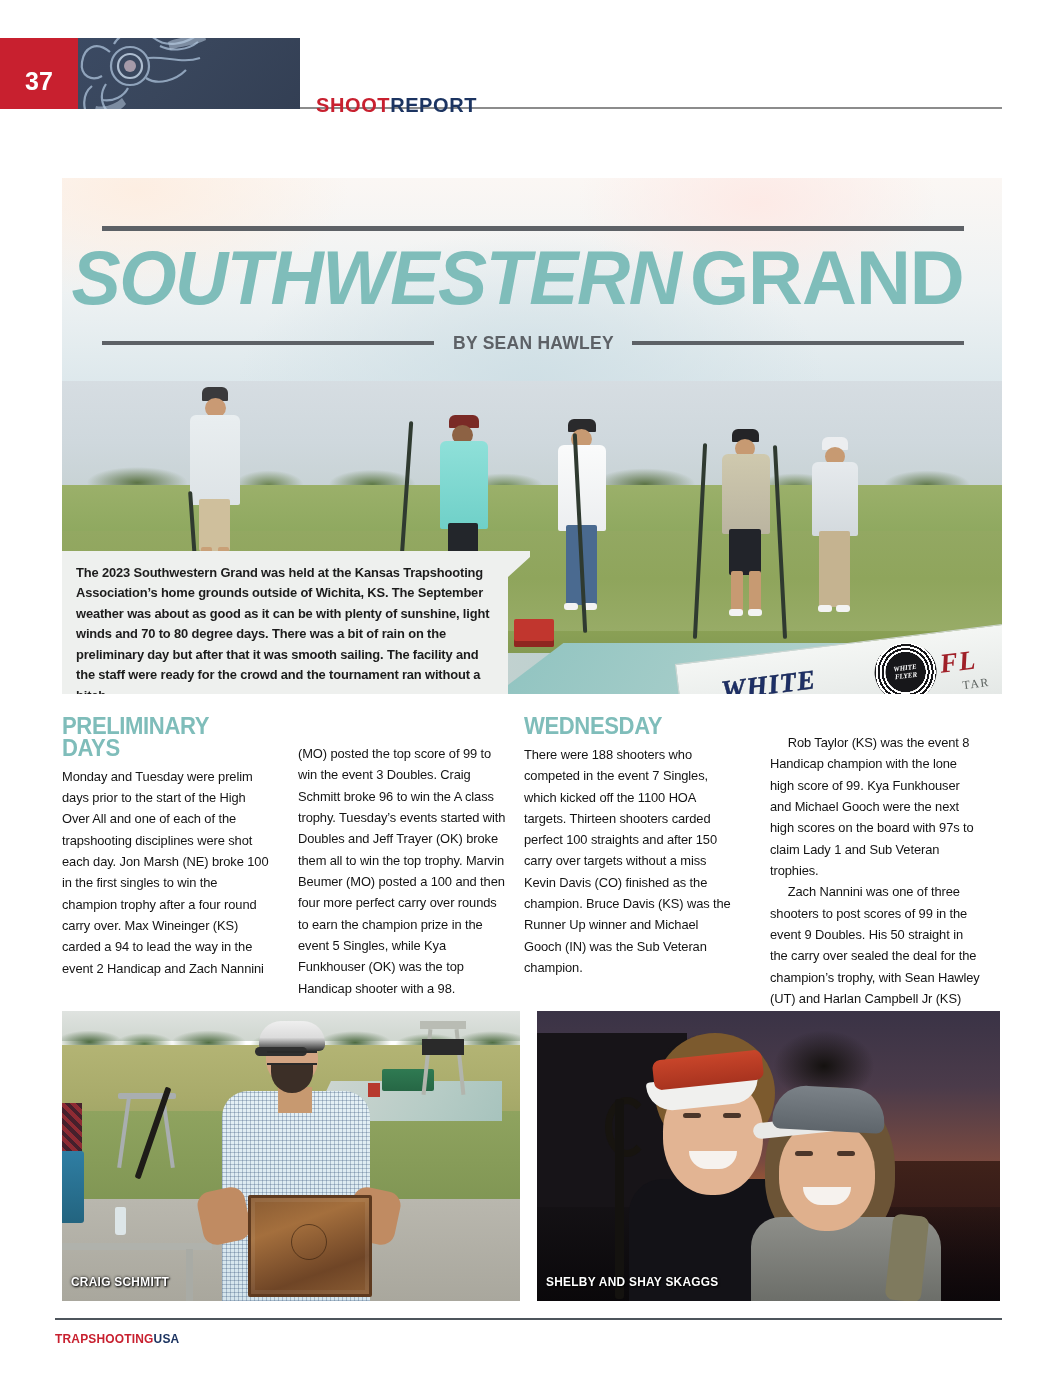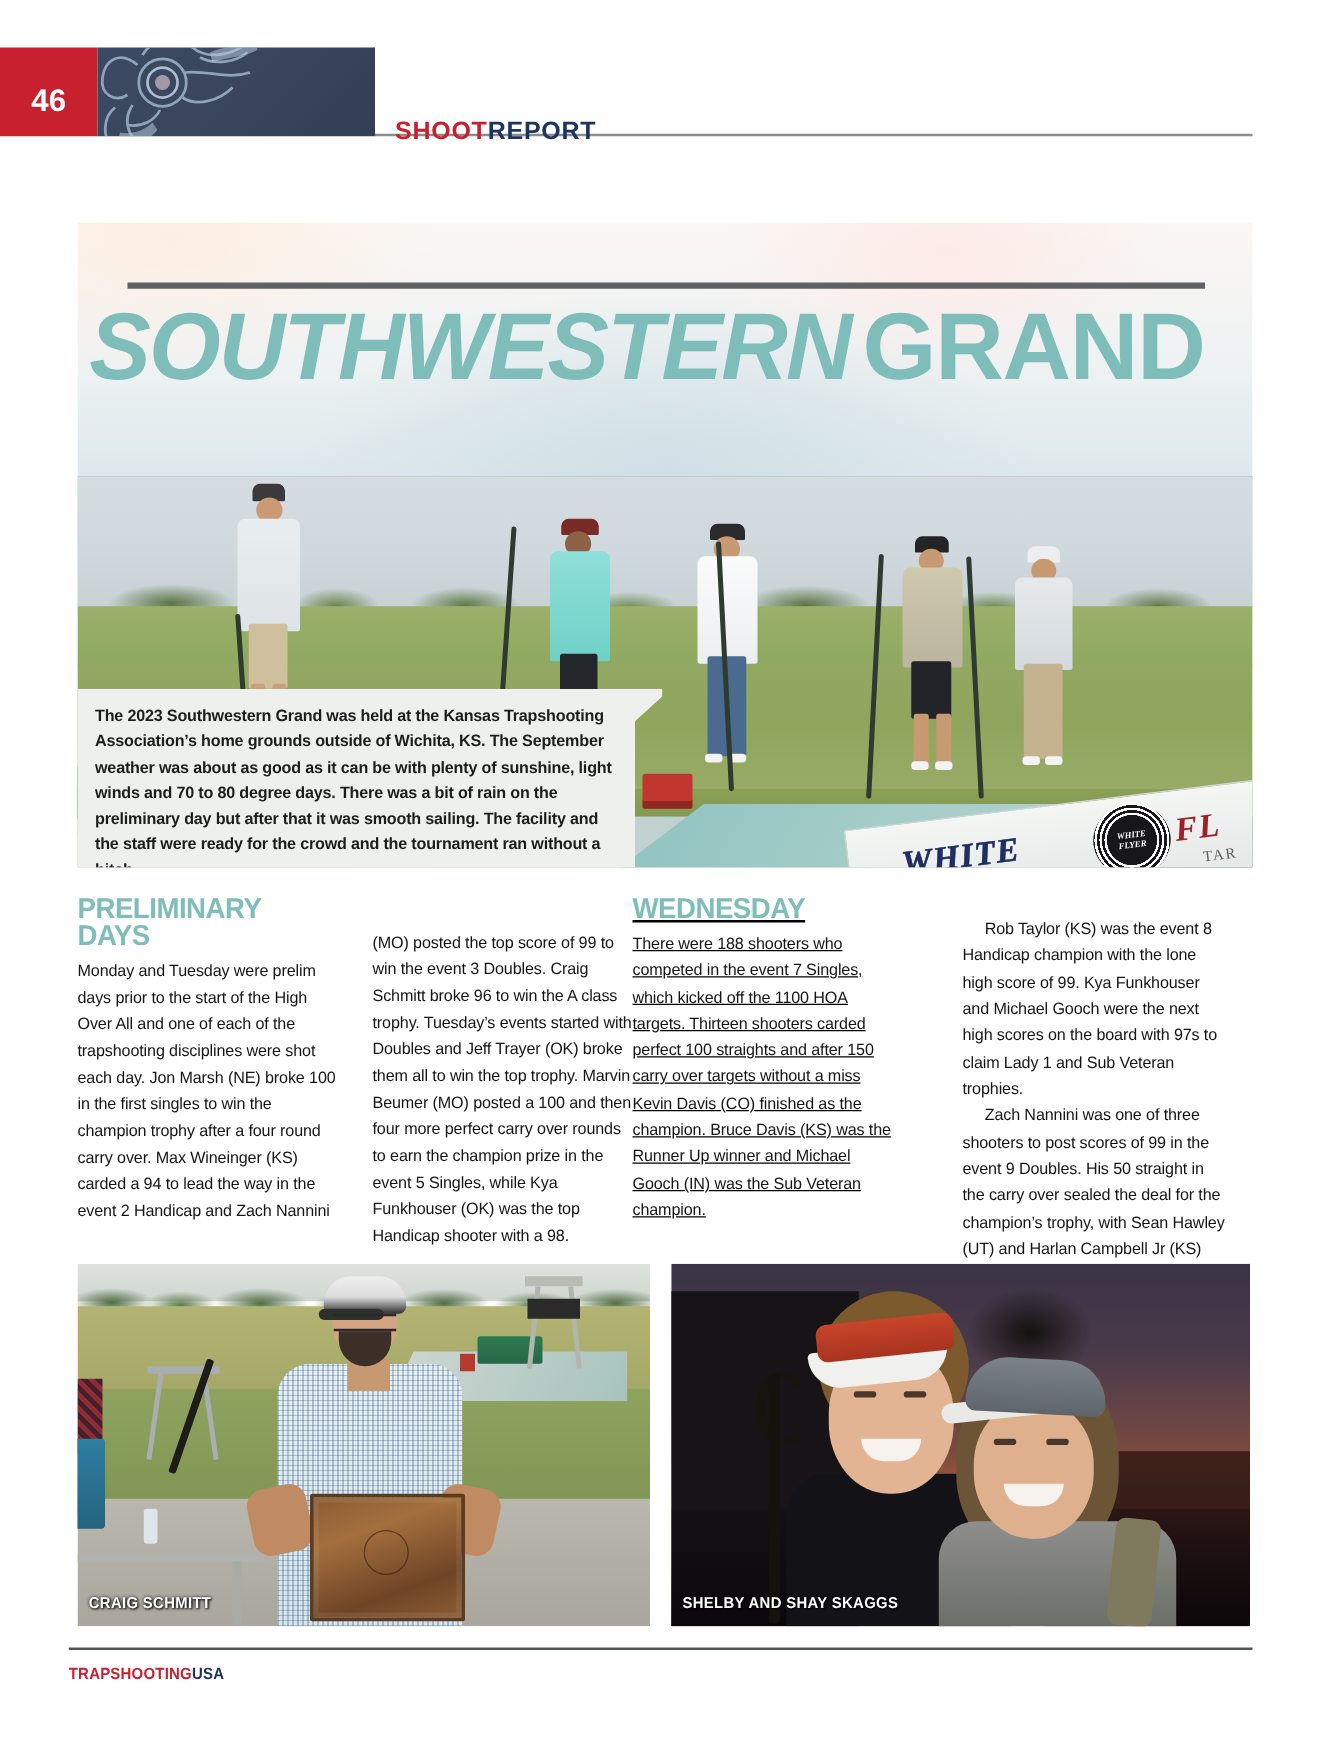--- a/index.html
+++ b/index.html
@@ -284,21 +284,21 @@
     left: 62px; top: 716px;
     width: 940px; height: 286px;
   }
   .col {
     position: absolute;
     top: 0;
     width: 214px;
   }
   .col-1 { left: 0px; }
   .col-2 { left: 236px; margin-top: 11px; }
-  .col-3 { left: 444px; text-decoration: underline; }
+  .col-3 { left: 462px; }
   .col-4 { left: 708px; }
 
   .sect-head {
     color: #7fbdba;
     font-size: 23px;
     font-weight: bold;
     line-height: 0.95;
     letter-spacing: -0.4px;
     margin: 0 0 6px 0;
     transform: scaleX(0.96);
@@ -483,21 +483,21 @@
     transform-origin: left top;
   }
   .fl-trap { color: #c8202f; }
   .fl-usa  { color: #1c3461; }
 </style>
 </head>
 <body>
 
 <div class="masthead">
   <div class="masthead-page-block"></div>
-  <div class="masthead-page-num">46</div>
+  <div class="masthead-page-num">37</div>
   <div class="masthead-ornament-block">
     <svg width="150" height="108" viewBox="0 0 150 108">
       <g fill="none" stroke="#9fb4cc" stroke-width="2.2" opacity="0.85">
         <circle cx="58" cy="44" r="19"></circle>
         <circle cx="58" cy="44" r="12" stroke="#c2d2e4"></circle>
         <circle cx="58" cy="44" r="6" fill="#b9a9b6" stroke="none"></circle>
         <path d="M38 30 C24 18, 12 26, 10 40 C8 54, 20 60, 30 54"></path>
         <path d="M42 22 C50 8, 70 6, 82 16 C94 26, 112 22, 124 14"></path>
         <path d="M76 36 C94 34, 110 42, 128 36"></path>
         <path d="M34 62 C26 74, 30 90, 44 94"></path>
@@ -521,20 +521,25 @@
 
 <div class="hero">
 
   <div class="hero-titlebg"></div>
   <div class="hero-rule-top"></div>
 
   <div class="hero-headline">
     <span class="hl-italic">SOUTHWESTERN</span><span class="hl-bold"> GRAND</span>
   </div>
 
+  <div class="hero-byline-row">
+    <div class="hero-byline-rule"></div>
+    <div class="hero-byline-text">BY SEAN HAWLEY</div>
+    <div class="hero-byline-rule"></div>
+  </div>
 
   <div class="hero-photo">
     <div class="hp-sky"></div>
     <div class="hp-treeline"></div>
     <div class="hp-field-far"></div>
     <div class="hp-field-near"></div>
     <div class="hp-grassfront"></div>
     <div class="hp-house-l"></div>
     <div class="hp-pad"></div>
     <div class="hp-pad2"></div>

